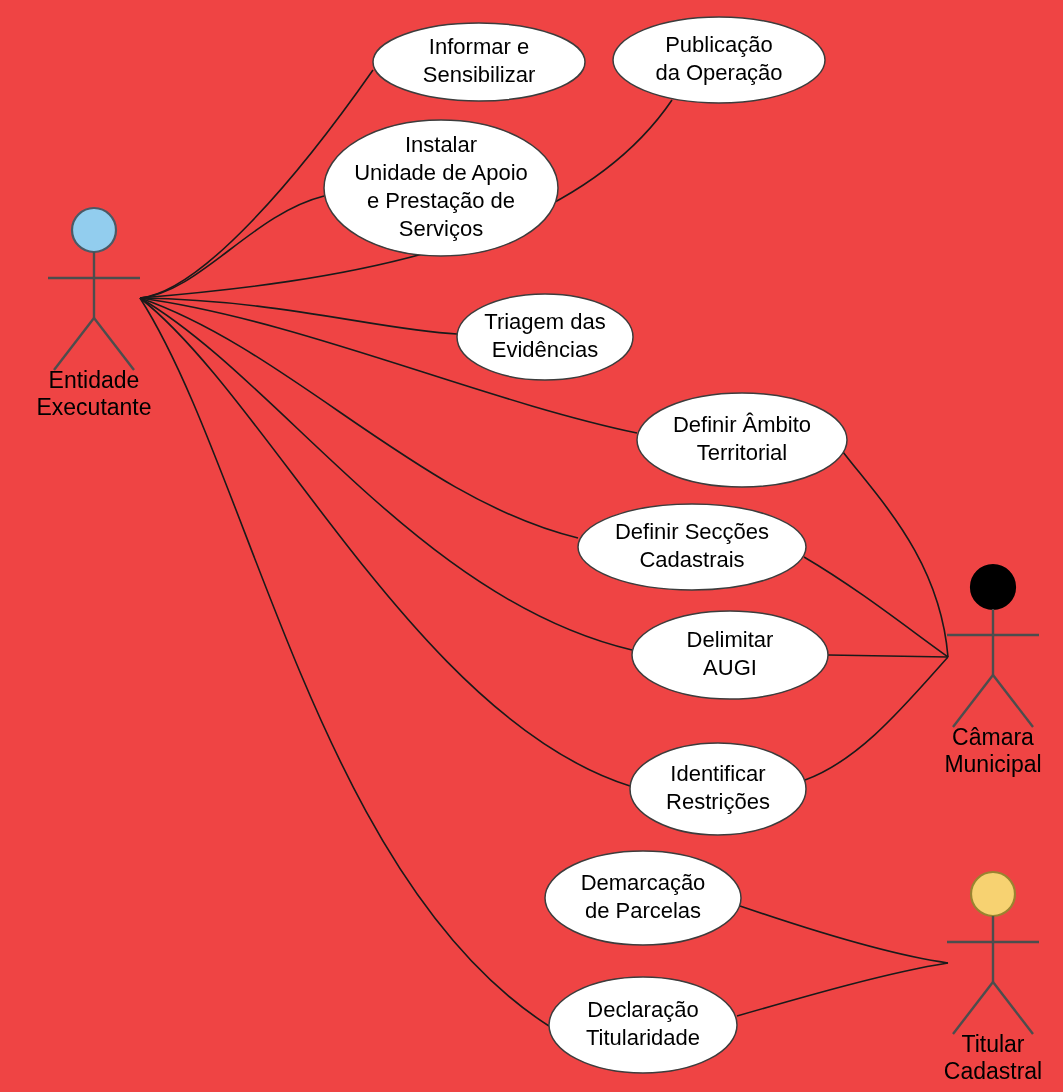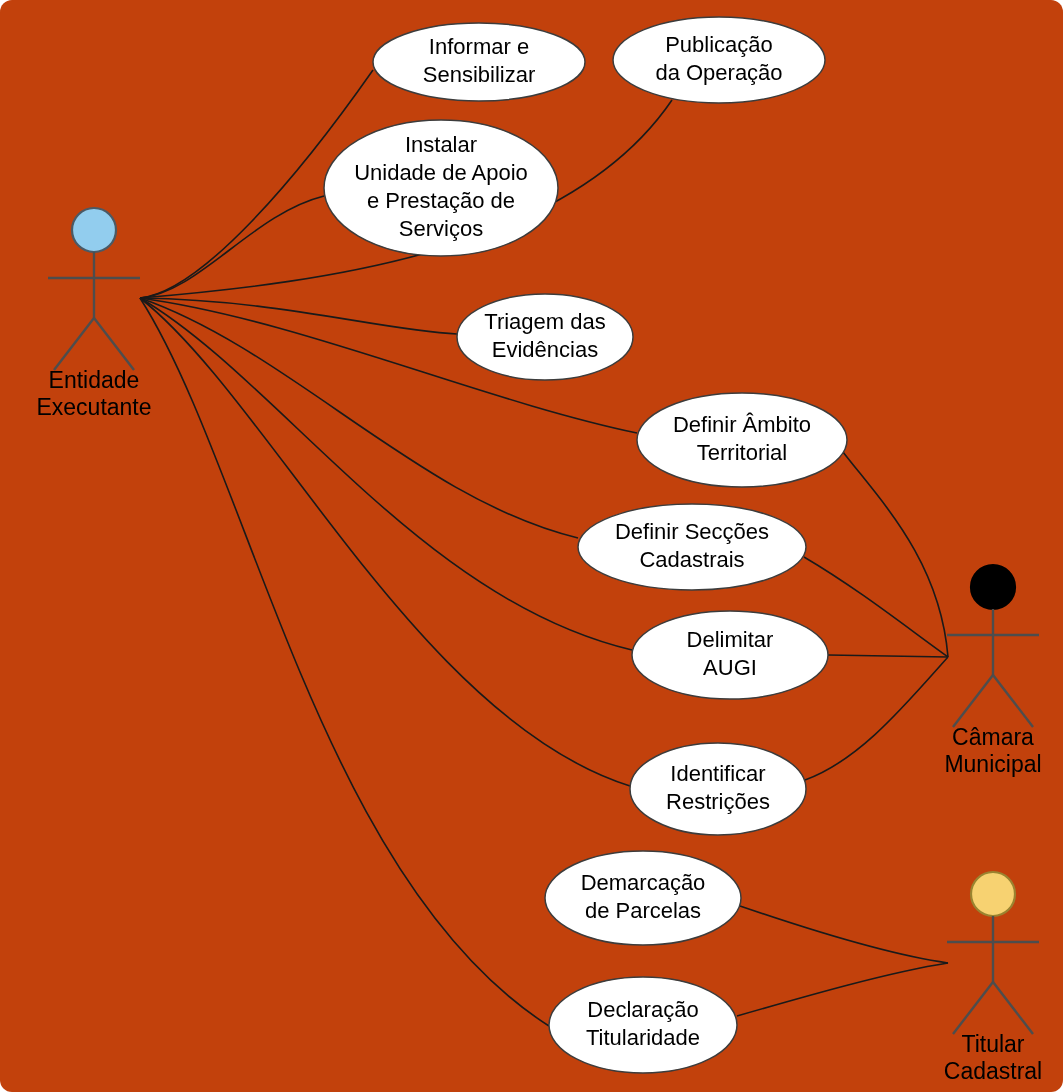--- a/index.html
+++ b/index.html
@@ -11,22 +11,21 @@
   body {
     font-family: "Liberation Sans", sans-serif;
     width: 1063px;
     height: 1092px;
     overflow: hidden;
   }
   #diagram-root {
     position: relative;
     width: 1063px;
     height: 1092px;
-    background: #c2410c;
-    border-radius: 12px;
+    background: #ef4444;
   }
   svg#uml-canvas {
     position: absolute;
     top: 0;
     left: 0;
     width: 1063px;
     height: 1092px;
     display: block;
   }
   .assoc-line {

